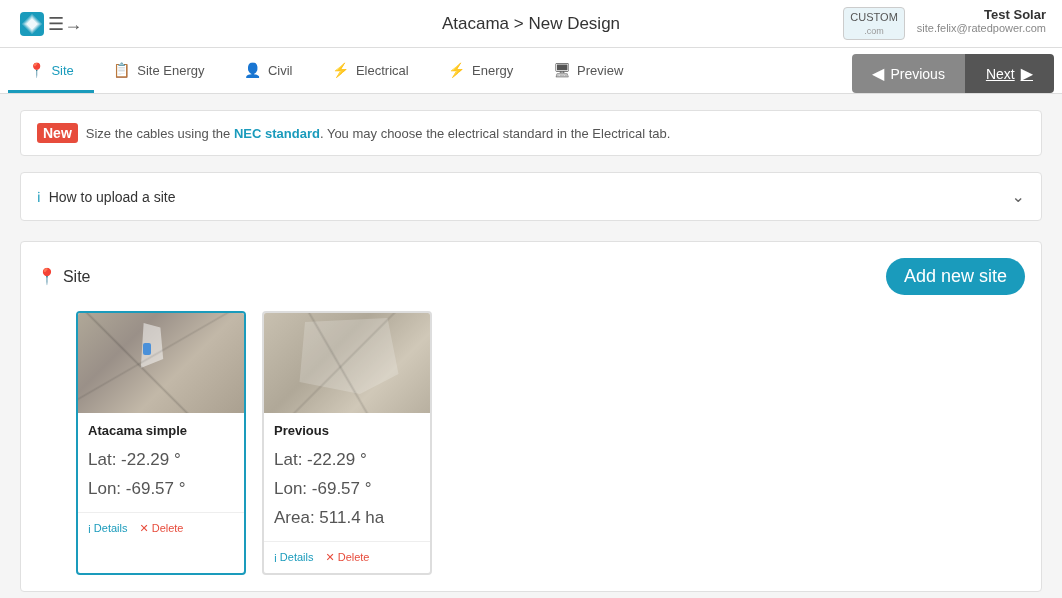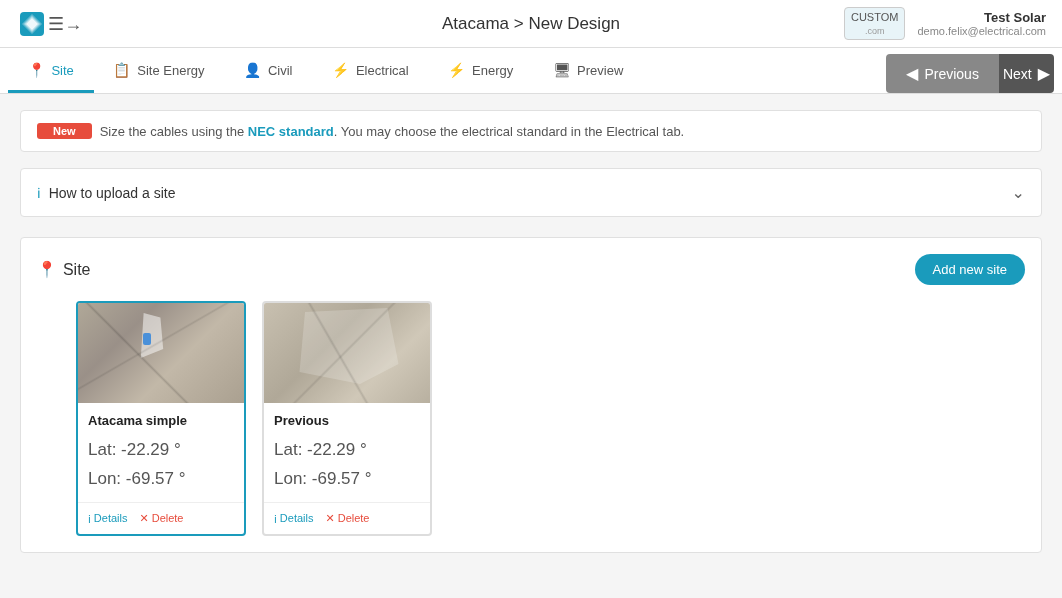--- a/index.html
+++ b/index.html
@@ -18,21 +18,20 @@
       position: absolute;
       left: 50%;
       transform: translateX(-50%);
       font-size: 17px;
       font-weight: 400;
       color: #333;
     }
     .header-right {
       margin-left: auto;
       display: flex;
-      align-items: center;
       gap: 12px;
     }
     .custom-badge {
       background: #e8f4f8;
       border: 1px solid #ccc;
       border-radius: 4px;
       padding: 2px 6px;
       font-size: 11px;
       color: #555;
       line-height: 1.4;
@@ -86,27 +85,28 @@
       font-size: 14px;
       display: flex;
       align-items: center;
       gap: 6px;
       border-radius: 4px 0 0 4px;
     }
     .btn-next {
       background: #555;
       color: #fff;
       border: none;
-      padding: 10px 4px;
+      padding: 10px 21px;
       cursor: pointer;
       font-size: 14px;
       display: flex;
       align-items: center;
       gap: 6px;
       border-radius: 0 4px 4px 0;
+      text-decoration: underline;
     }
 
     
     .main-content {
       padding: 16px 20px;
       background: #f5f5f5;
       min-height: calc(598px - 110px);
     }
 
     
@@ -118,23 +118,23 @@
       margin-bottom: 16px;
       display: flex;
       align-items: center;
       gap: 8px;
       font-size: 13px;
       color: #555;
     }
     .new-badge {
       background: #e74c3c;
       color: #fff;
-      font-size: 11px;
+      font-size: 14px;
       font-weight: 700;
-      padding: 2px 16px;
+      padding: 2px 6px;
       border-radius: 3px;
     }
     .info-banner a { color: #1a9bbc; text-decoration: none; font-weight: bold; }
 
     
     .how-to-section {
       background: #fff;
       border: 1px solid #e0e0e0;
       border-radius: 4px;
       padding: 14px 16px;
@@ -177,21 +177,21 @@
     }
     .pin-icon { color: #e74c3c; }
 
     .btn-add-site {
       background: #1a9bbc;
       color: #fff;
       border: none;
       padding: 8px 18px;
       border-radius: 20px;
       cursor: pointer;
-      font-size: 13px;
+      font-size: 18px;
       font-weight: 500;
     }
 
     
     .site-cards {
       display: flex;
       gap: 16px;
       flex-wrap: wrap;
       padding-left: 39px;
     }
@@ -328,21 +328,21 @@
 
   <div class="header-title">Atacama &gt; New Design</div>
 
   <div class="header-right">
     <div class="custom-badge">
       <div>CUSTOM</div>
       <div style="font-size:9px; color:#999;">.com</div>
     </div>
     <div class="user-info">
       <div class="user-name">Test Solar</div>
-      <div class="user-email">demo.felix@electrical.com</div>
+      <div class="user-email">site.felix@ratedpower.com</div>
     </div>
   </div>
 </div>
 
 <div class="nav-tabs">
 
   <div class="nav-tab active">
     <span class="nav-tab-icon">📍</span>
     <span>Site</span>
   </div>
@@ -435,20 +435,21 @@
         </div>
       </div>
 
       <div class="site-card">
         <div class="site-card-thumbnail thumb-atacama"></div>
         <div class="site-card-body">
           <div class="site-card-name">Previous</div>
           <div class="site-card-meta">
             <div>Lat: -22.29 °</div>
             <div>Lon: -69.57 °</div>
+            <div>Area: 511.4 ha</div>
           </div>
         </div>
         <div class="site-card-actions">
           <span class="site-card-detail">
             <span>ℹ</span>
             <span>Details</span>
           </span>
           <span class="site-card-delete">
             <span>✕</span>
             <span>Delete</span>

